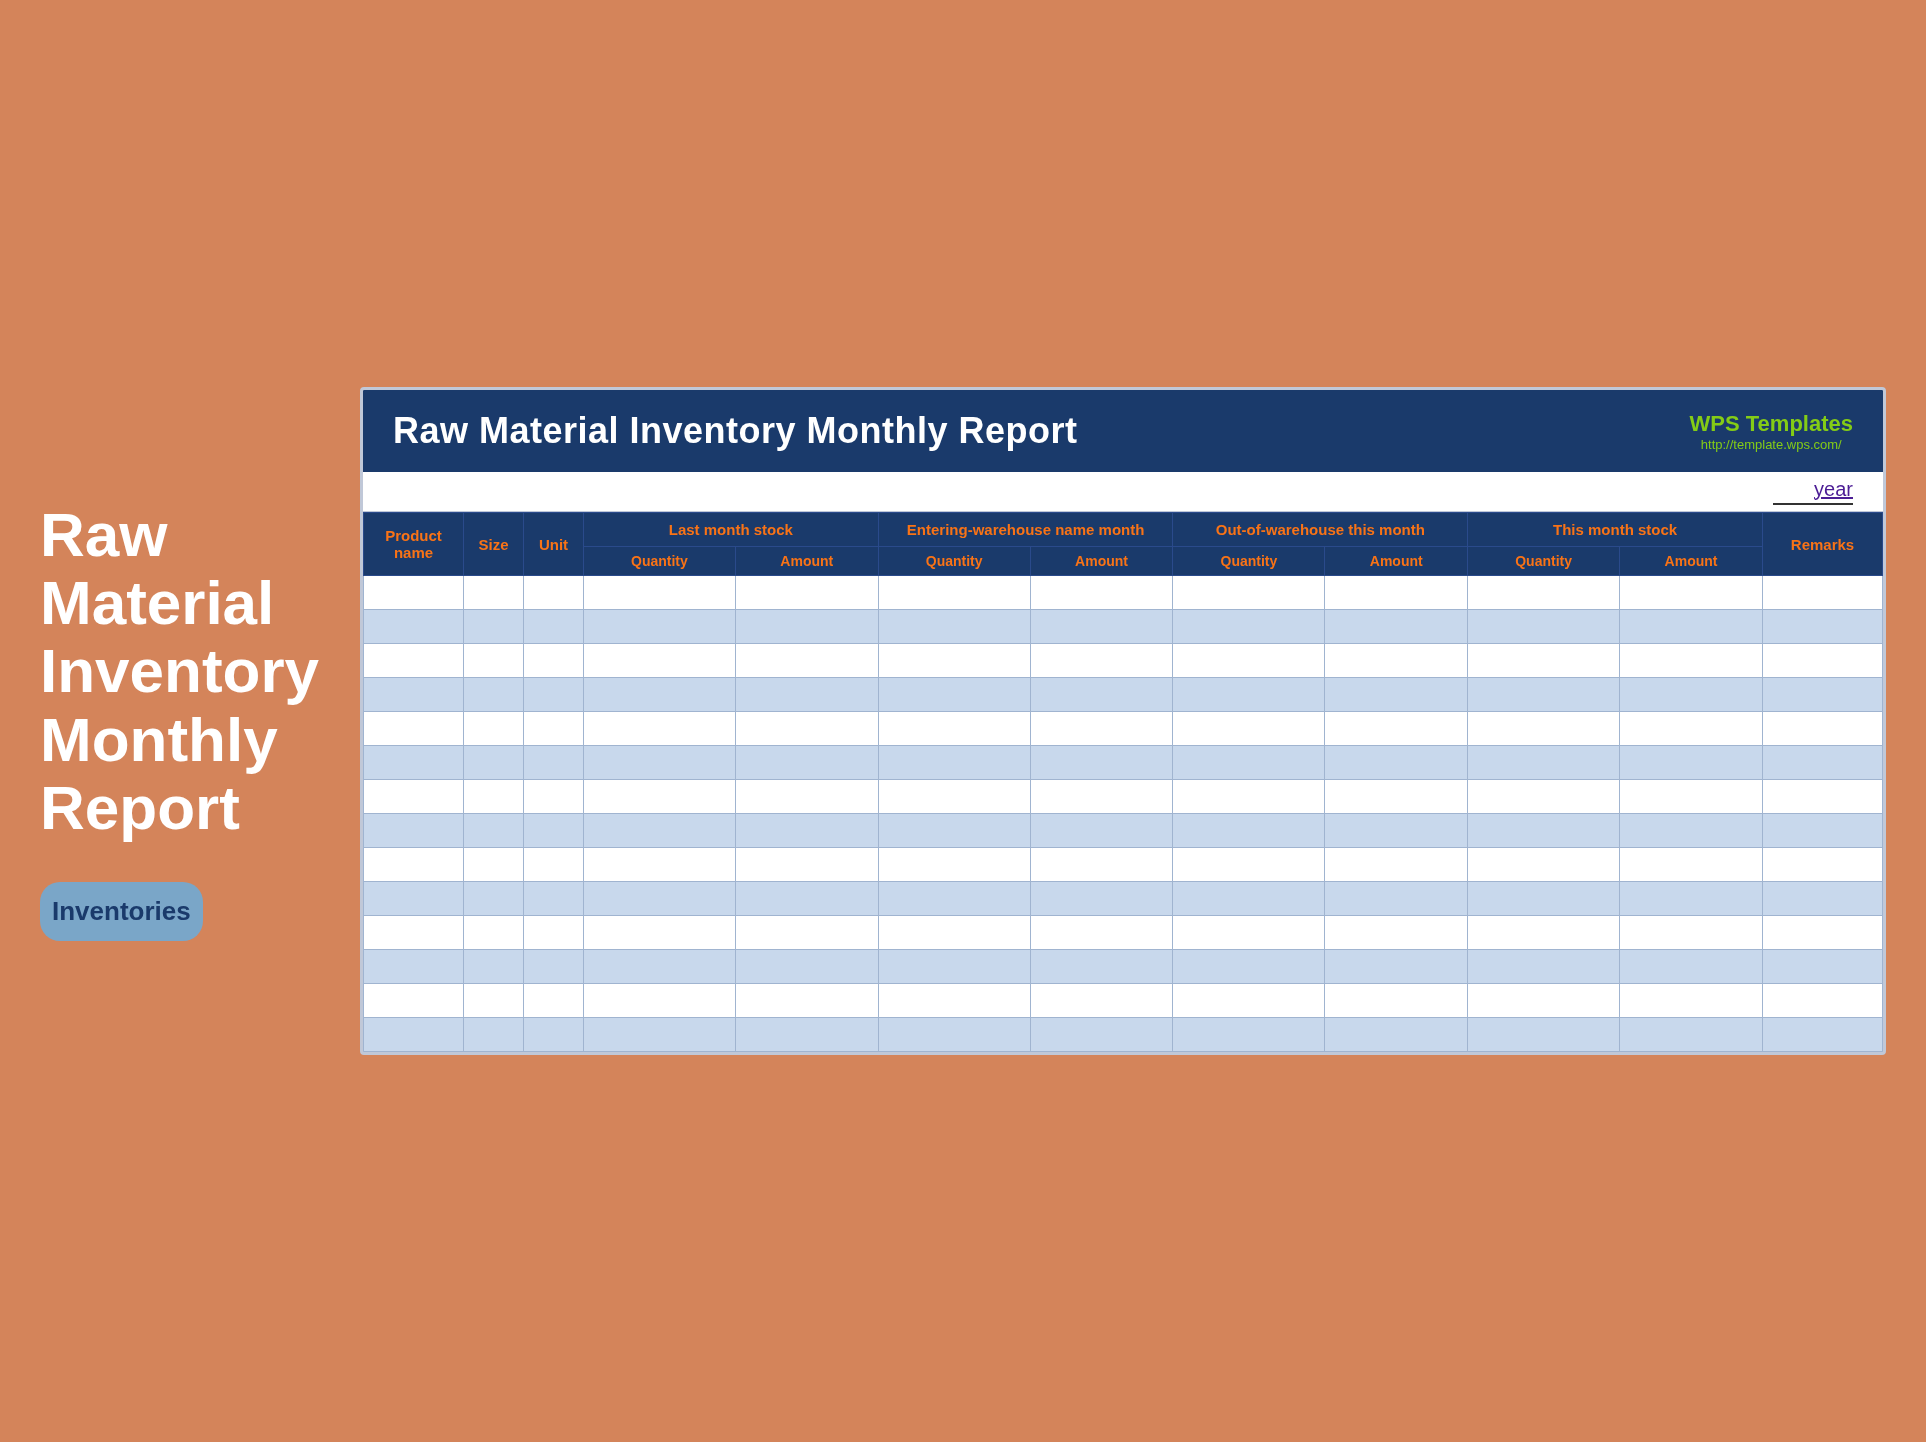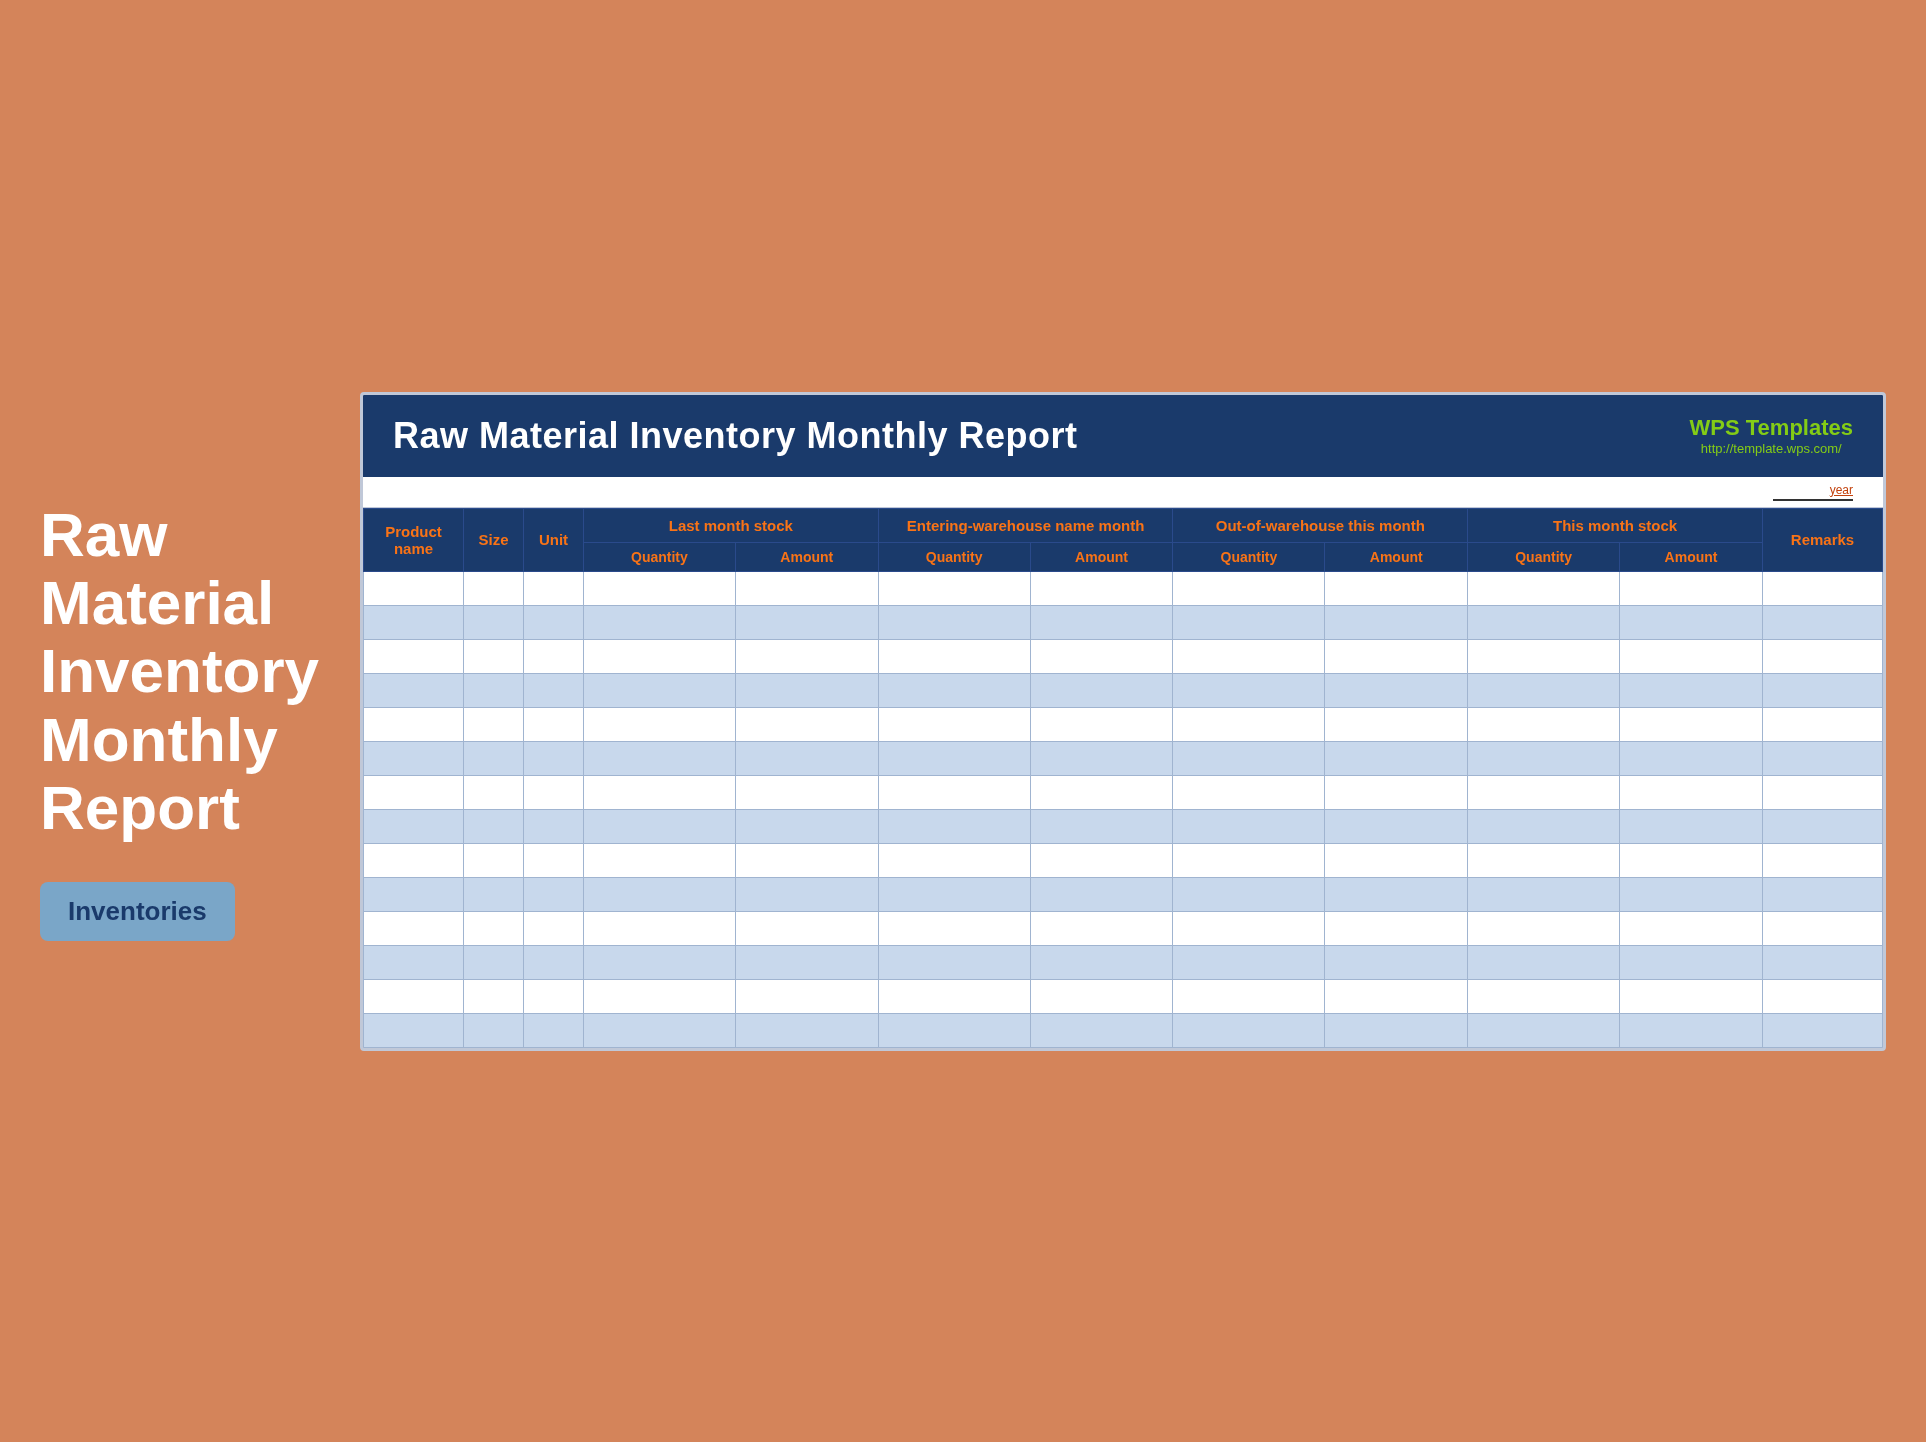--- a/index.html
+++ b/index.html
@@ -26,22 +26,22 @@
       font-weight: 900;
       line-height: 1.1;
       margin-bottom: 40px;
     }
 
     .inventories-badge {
       background-color: #7aa6c8;
       color: #1a3a6b;
       font-size: 26px;
       font-weight: 700;
-      padding: 14px 28px;
-      border-radius: 8px;
+      padding: 14px 12px;
+      border-radius: 20px;
       display: inline-block;
     }
 
     .main-content {
       flex: 1;
       padding: 60px 40px 60px 20px;
     }
 
     .report-container {
       background: white;
@@ -86,22 +86,22 @@
     .year-row {
       background: white;
       display: flex;
       justify-content: flex-end;
       align-items: center;
       padding: 6px 30px;
       border-bottom: 1px solid #c0c8d8;
     }
 
     .year-label {
-      font-size: 12px;
-      color: #c2410c;
+      font-size: 20px;
+      color: #4c1d95;
       border-bottom: 2px solid #333;
       padding-bottom: 2px;
       min-width: 80px;
       text-align: right;
       text-decoration: underline;
     }
 
     
     .inventory-table {
       width: 100%;

